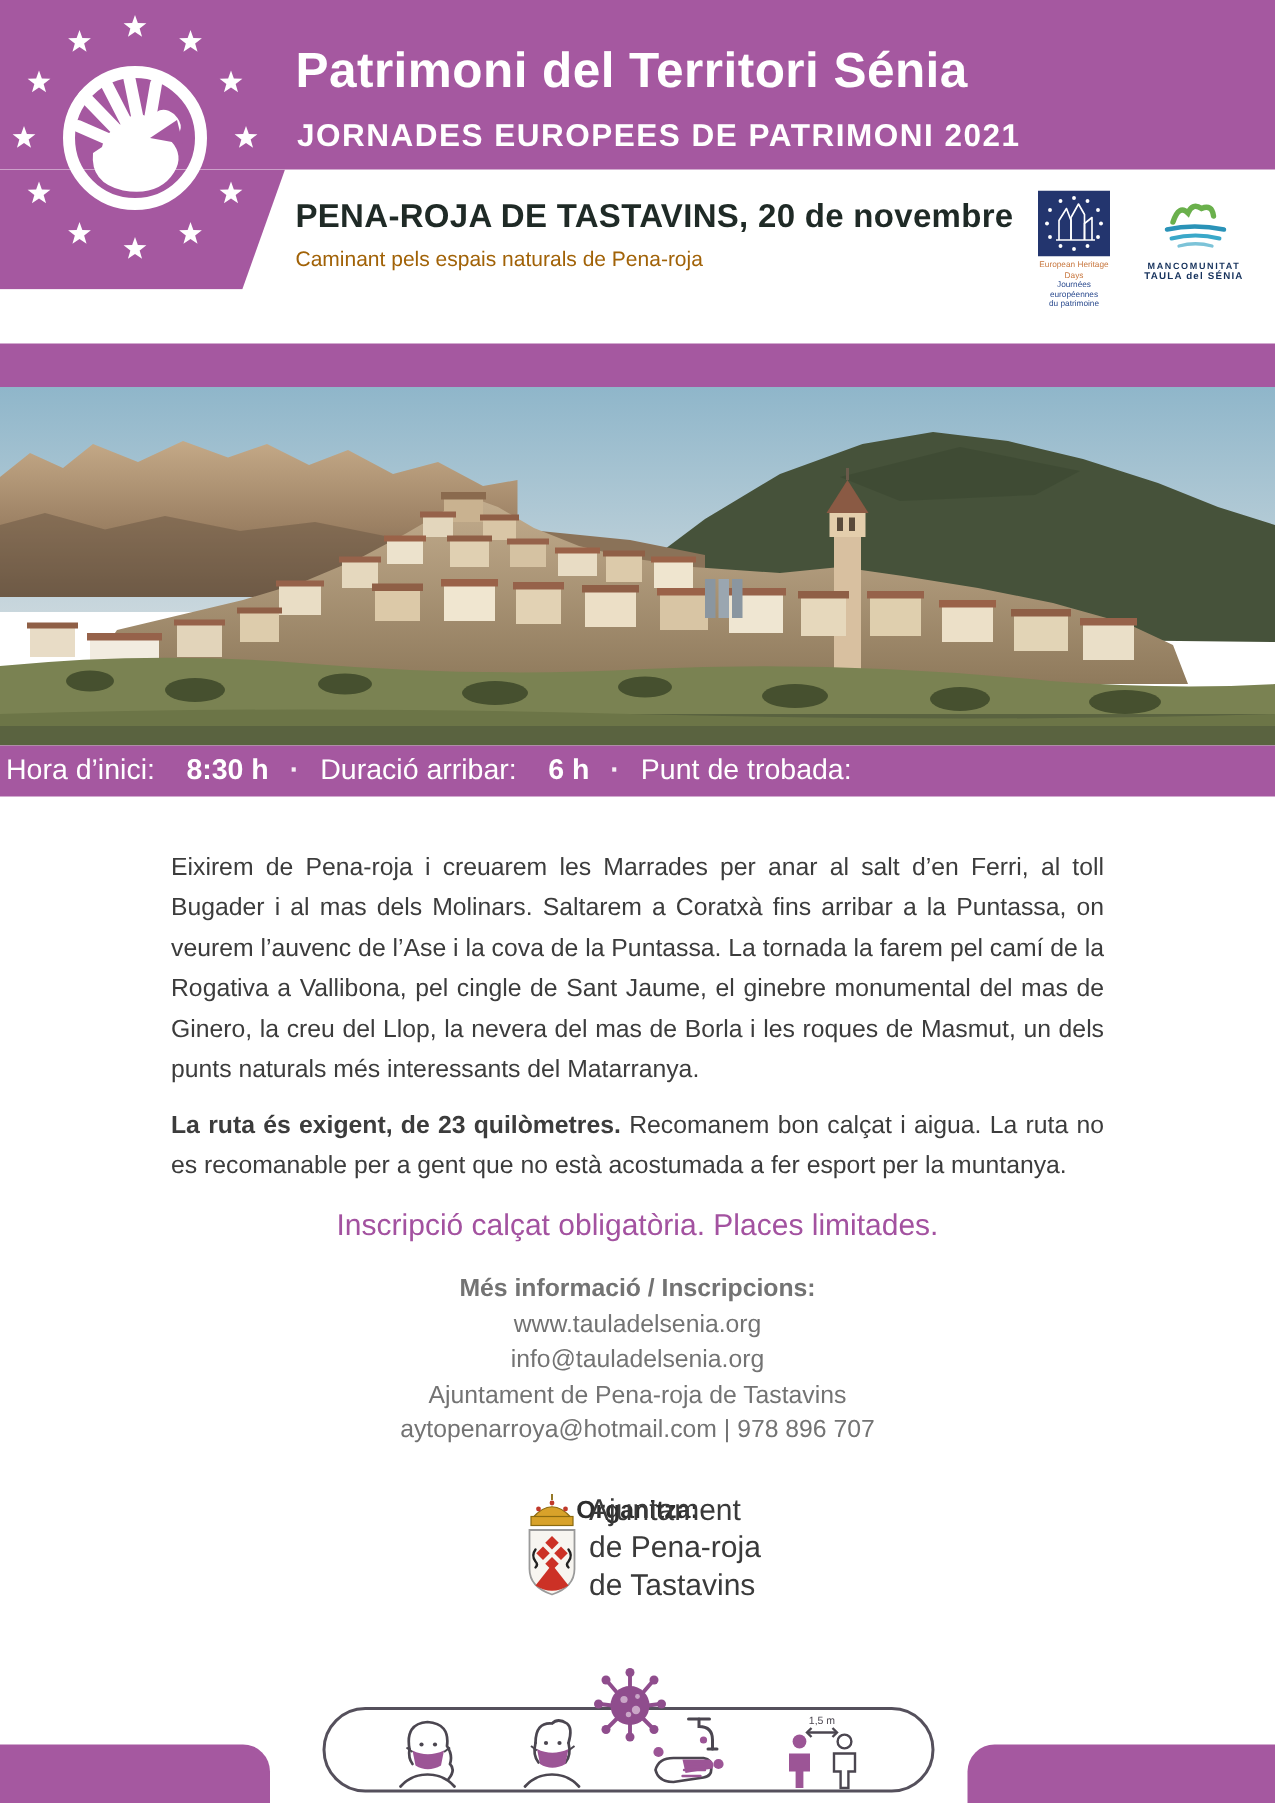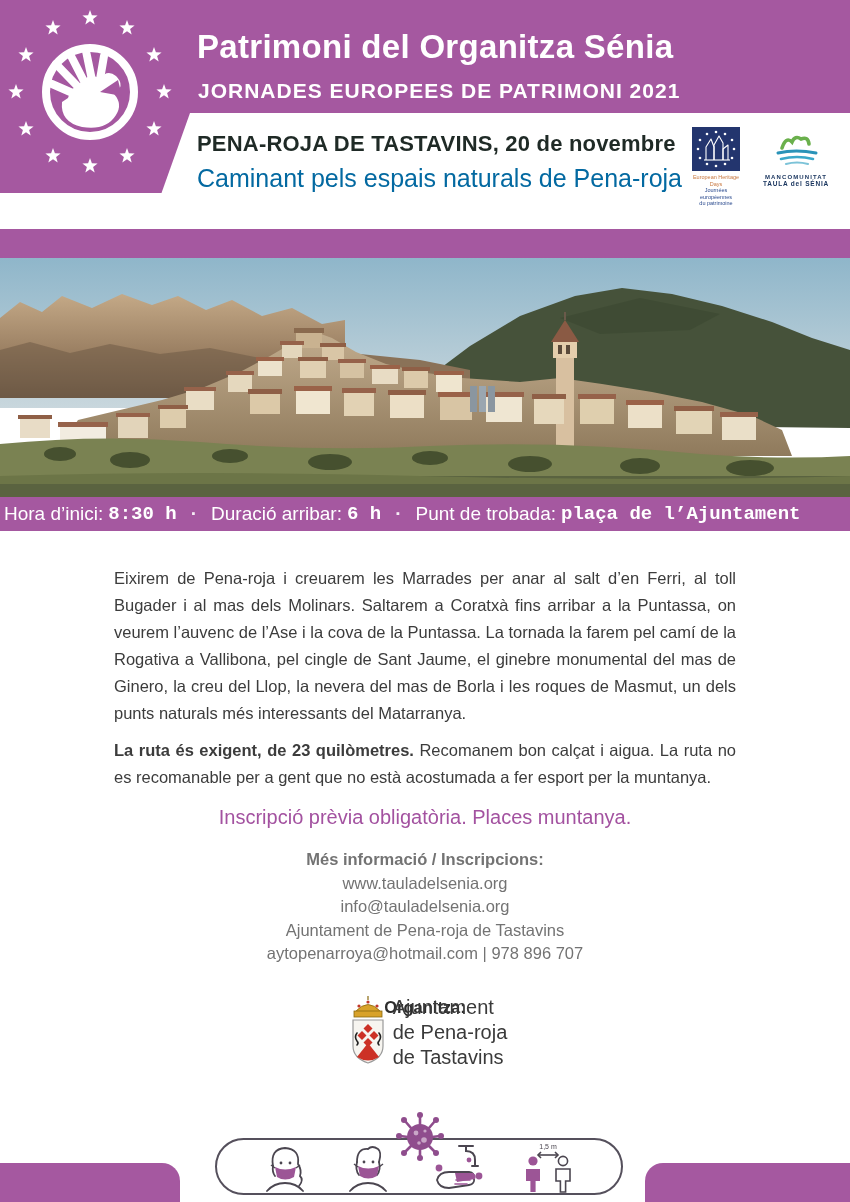--- a/index.html
+++ b/index.html
@@ -10,38 +10,38 @@
   .band-top{position:absolute;left:0;top:0;width:850px;height:113px;background:#a558a0;}
   .logo-block{position:absolute;left:0;top:113px;width:190px;height:80px;background:#a558a0;
               clip-path:polygon(0 0,100% 0,85% 100%,0 100%);}
   .ehd-mark{position:absolute;left:6px;top:6px;}
   .page-title{position:absolute;left:197px;top:28px;color:#ffffff;font-size:33px;font-weight:600;
               letter-spacing:.3px;white-space:nowrap;}
   .page-subtitle{position:absolute;left:198px;top:79px;color:#ffffff;font-size:21px;font-weight:700;
                  letter-spacing:1px;white-space:nowrap;}
   .event-title{position:absolute;left:197px;top:131px;color:#1f2a26;font-size:22px;font-weight:800;
                letter-spacing:.2px;white-space:nowrap;}
-  .event-subtitle{position:absolute;left:197px;top:164px;color:#0369a1;font-size:25px;font-weight:500;
+  .event-subtitle{position:absolute;left:197px;top:164px;color:#a16207;font-size:14px;font-weight:500;
                   white-space:nowrap;}
 
   .ehd-days{position:absolute;left:688px;top:127px;width:56px;text-align:center;}
   .ehd-days .sq{width:48px;height:44px;margin:0 auto;}
   .ehd-days .t1{font-size:5.5px;color:#c87840;margin-top:3px;line-height:6.5px;}
   .ehd-days .t2,.ehd-days .t3{font-size:5.5px;color:#2a4a8e;line-height:6.5px;}
   .manc{position:absolute;left:756px;top:132px;width:80px;text-align:center;}
   .manc .t1{font-size:6px;font-weight:700;color:#16325c;letter-spacing:1.1px;margin-top:2px;}
   .manc .t2{font-size:6.5px;font-weight:800;color:#16325c;letter-spacing:.8px;}
 
   
   .strip{position:absolute;left:0;top:229px;width:850px;height:29px;background:#a558a0;}
   .photo{position:absolute;left:0;top:258px;width:850px;height:239px;}
   .info-bar{position:absolute;left:0;top:497px;width:850px;height:34px;background:#a558a0;
             color:#ffffff;font-size:19px;display:flex;align-items:center;padding-left:4px;
             box-sizing:border-box;white-space:nowrap;}
-  .info-bar b{font-weight:700;margin-left:5px;font-family:Liberation Mono, monospace;}
+  .info-bar b{font-weight:700;margin-left:21px;}
   .info-sep{margin:0 14px;font-weight:700;opacity:.9;}
 
   
   .content{position:absolute;left:114px;top:565px;width:622px;color:#3c3c3c;}
   .content p{margin:0;font-size:16.5px;line-height:27px;text-align:justify;}
   .p2{margin-top:10px !important;}
   .inscription{margin-top:15px;text-align:center;color:#a352a0;font-size:20px;font-weight:500;}
   .contact{margin-top:19px;text-align:center;font-size:16.5px;line-height:23.5px;color:#737373;}
   .contact .hd{font-weight:700;}
   .organitza{margin-top:32px;text-align:center;font-size:16.5px;font-weight:700;color:#2d2d2d;}
@@ -95,21 +95,21 @@
       <use href="#st" transform="translate(121,150)"></use>
       <use href="#st" transform="translate(84,160)"></use>
       <use href="#st" transform="translate(47,150)"></use>
       <use href="#st" transform="translate(20,123)"></use>
       <use href="#st" transform="translate(10,86)"></use>
       <use href="#st" transform="translate(20,49)"></use>
       <use href="#st" transform="translate(47,22)"></use>
     </svg>
   </div>
 
-  <div class="page-title">Patrimoni del Organitza Sénia</div>
+  <div class="page-title">Patrimoni del Territori Sénia</div>
   <div class="page-subtitle">JORNADES EUROPEES DE PATRIMONI 2021</div>
   <div class="event-title">PENA-ROJA DE TASTAVINS, 20 de novembre</div>
   <div class="event-subtitle">Caminant pels espais naturals de Pena-roja</div>
 
   <div class="ehd-days">
     <div class="sq">
       <svg width="48" height="44" viewBox="0 0 48 44">
         <rect width="48" height="44" fill="#23356e"></rect>
         <g fill="#ffffff">
           <circle cx="24" cy="5" r="1.3"></circle>
@@ -267,27 +267,26 @@
   </div>
 
   <div class="info-bar">
     <span>Hora d’inici:</span>
     <b>8:30 h</b>
     <span class="info-sep">·</span>
     <span>Duració arribar:</span>
     <b>6 h</b>
     <span class="info-sep">·</span>
     <span>Punt de trobada:</span>
-    <b>plaça de l’Ajuntament</b>
   </div>
 
   <div class="content">
     <p>Eixirem de Pena-roja i creuarem les Marrades per anar al salt d’en Ferri, al toll Bugader i al mas dels Molinars. Saltarem a Coratxà fins arribar a la Puntassa, on veurem l’auvenc de l’Ase i la cova de la Puntassa. La tornada la farem pel camí de la Rogativa a Vallibona, pel cingle de Sant Jaume, el ginebre monumental del mas de Ginero, la creu del Llop, la nevera del mas de Borla i les roques de Masmut, un dels punts naturals més interessants del Matarranya.</p>
     <p class="p2"><b>La ruta és exigent, de 23 quilòmetres.</b><span> Recomanem bon calçat i aigua. La ruta no es recomanable per a gent que no està acostumada a fer esport per la muntanya.</span></p>
-    <div class="inscription">Inscripció prèvia obligatòria. Places muntanya.</div>
+    <div class="inscription">Inscripció calçat obligatòria. Places limitades.</div>
     <div class="contact">
       <div class="hd">Més informació / Inscripcions:</div>
       <div>www.tauladelsenia.org</div>
       <div>info@tauladelsenia.org</div>
       <div>Ajuntament de Pena-roja de Tastavins</div>
       <div>aytopenarroya@hotmail.com | 978 896 707</div>
     </div>
     <div class="organitza">Organitza:</div>
   </div>
 

